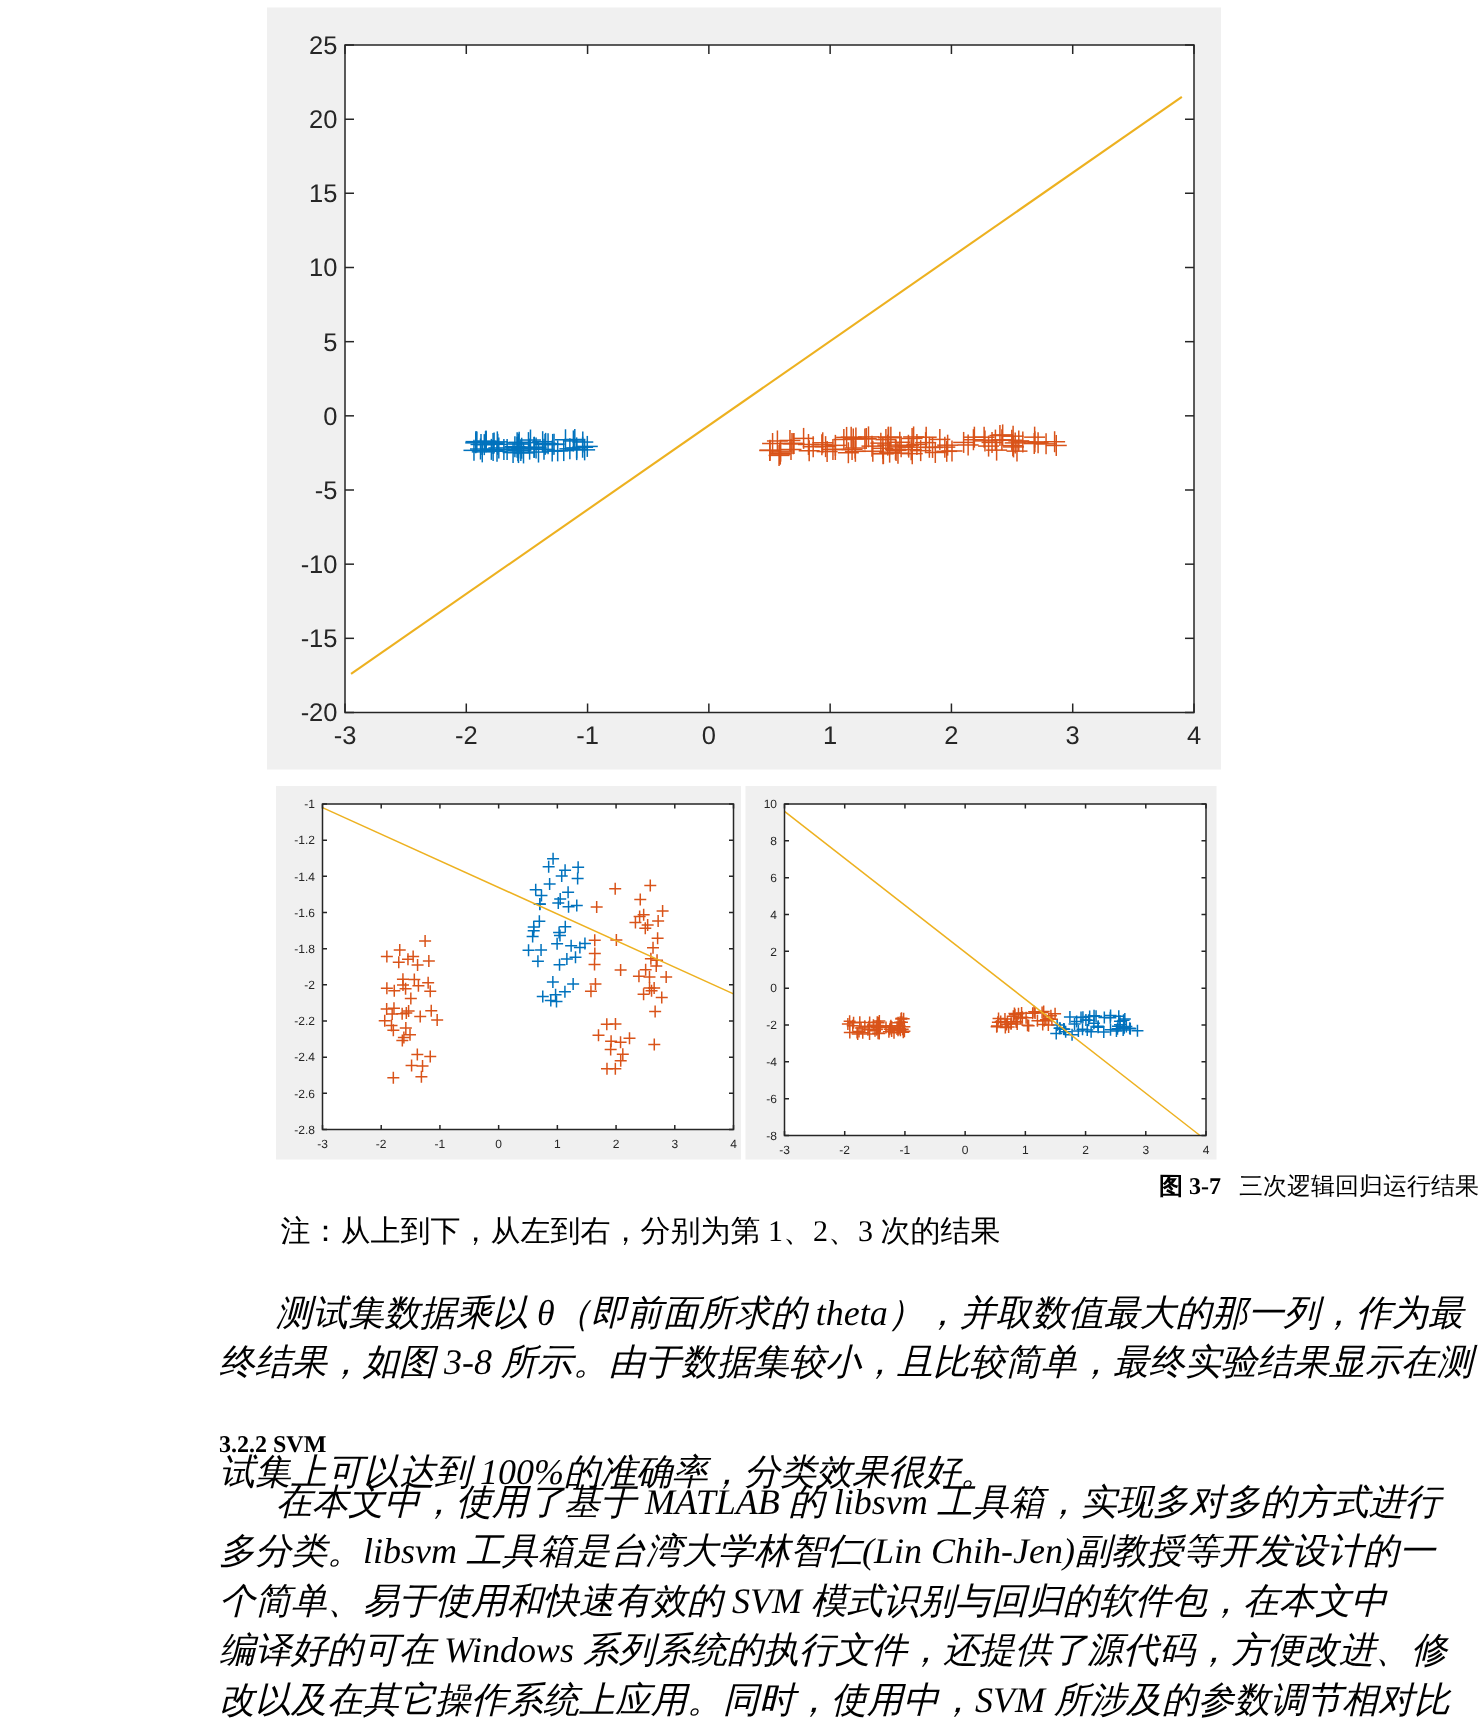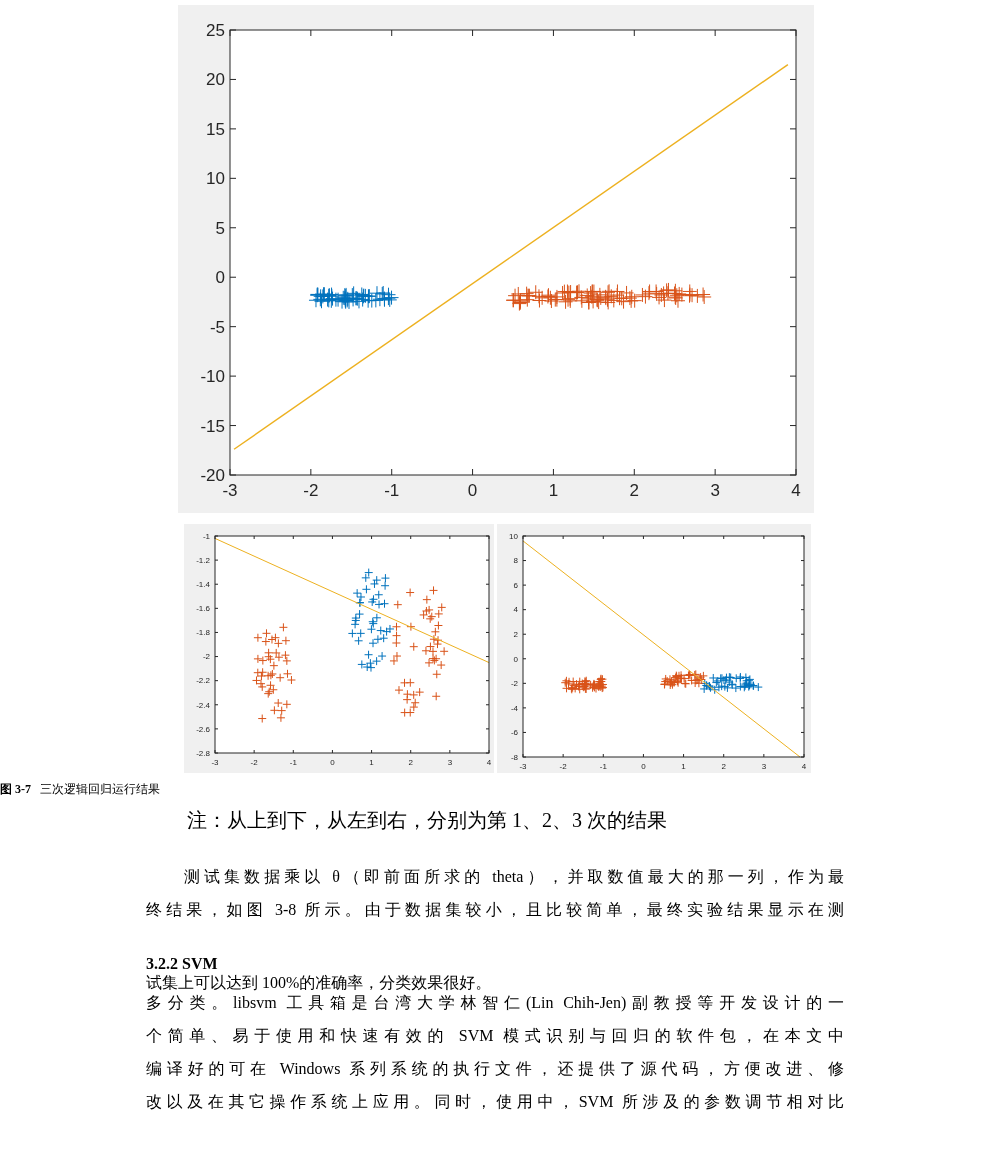--- a/index.html
+++ b/index.html
@@ -1,23 +1,23 @@
 <!DOCTYPE html>
 <html><head>
 <meta charset="utf-8">
 <style>
   html, body { margin: 0; padding: 0; background: #ffffff; }
   body { width: 986px; height: 1151px; position: relative; overflow: hidden; font-family: "Liberation Serif", "DejaVu Serif", serif; color: #000; }
   .panel { position: absolute; background: #f0f0f0; }
   .panel svg { position: absolute; left: 0; top: 0; }
   .tick-label { font-family: "Liberation Sans", "DejaVu Sans", sans-serif; fill: #262626; }
-  .caption { position: absolute; left: 0; width: 986px; text-align: left; font-size: 12px; top: 781px; }
+  .caption { position: absolute; left: 0; width: 986px; text-align: right; font-size: 16px; top: 781px; }
   .caption b { font-weight: bold; }
   .note { position: absolute; left: 187px; top: 807px; font-size: 20px; }
-  .para { position: absolute; left: 146px; width: 698px; font-size: 16px; line-height: 33px; text-align: justify; }
+  .para { position: absolute; left: 146px; width: 698px; font-size: 24px; line-height: 33px; text-align: justify; font-style: italic; }
   .indent { text-indent: 38px; }
   .heading { position: absolute; left: 146px; top: 955px; font-size: 16px; font-weight: bold; }
   .line { display: block; white-space: nowrap; text-align-last: justify; }
   .line.last { text-align-last: left; margin-top: 40px; }
 </style>
 </head>
 <body>
 
 <div class="panel" style="left:178px; top:5px; width:636px; height:508px;">
   <svg id="chart0" width="636" height="508">
@@ -1078,17 +1078,18 @@
 
 <div class="para" style="top:860px;">
   <span class="line indent">测试集数据乘以 θ（即前面所求的 theta），并取数值最大的那一列，作为最</span>
   <span class="line">终结果，如图 3-8 所示。由于数据集较小，且比较简单，最终实验结果显示在测</span>
   <span class="line last">试集上可以达到 100%的准确率，分类效果很好。</span>
 </div>
 
 <div class="heading">3.2.2 SVM</div>
 
 <div class="para" style="top:986px;">
+  <span class="line indent">在本文中，使用了基于 MATLAB 的 libsvm 工具箱，实现多对多的方式进行</span>
   <span class="line">多分类。libsvm 工具箱是台湾大学林智仁(Lin Chih-Jen)副教授等开发设计的一</span>
   <span class="line">个简单、易于使用和快速有效的 SVM 模式识别与回归的软件包，在本文中</span>
   <span class="line">编译好的可在 Windows 系列系统的执行文件，还提供了源代码，方便改进、修</span>
   <span class="line">改以及在其它操作系统上应用。同时，使用中，SVM 所涉及的参数调节相对比</span>
 </div>
 
 </body></html>

